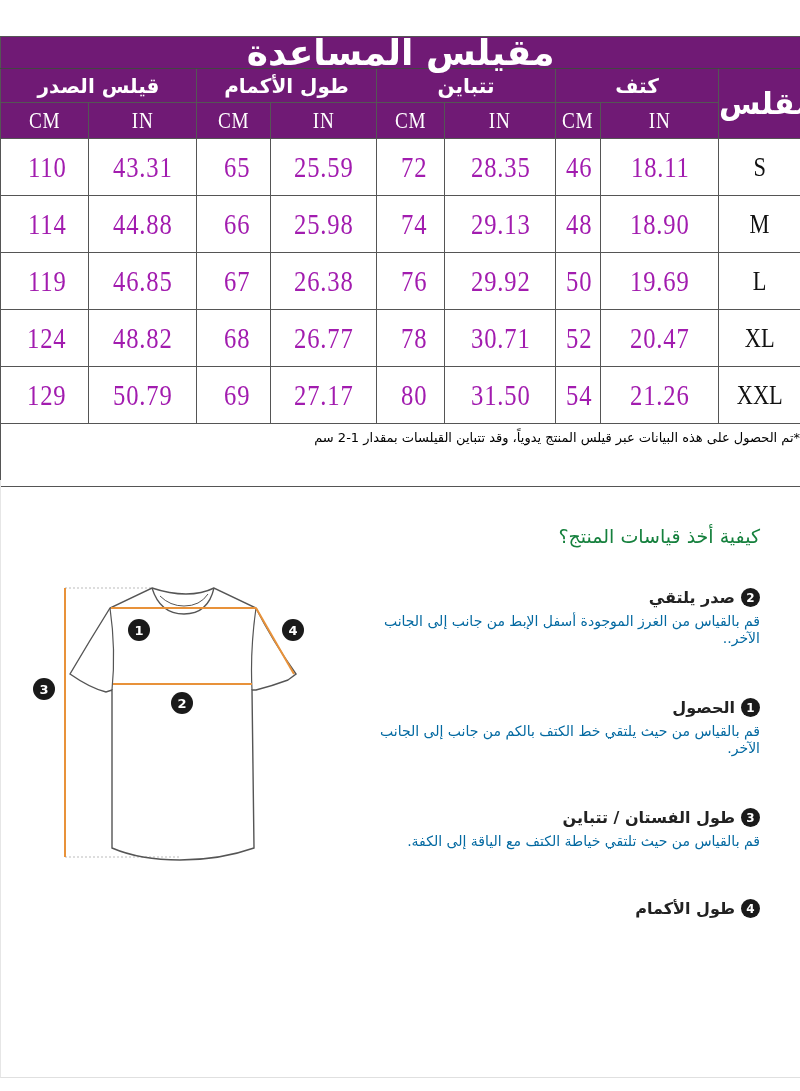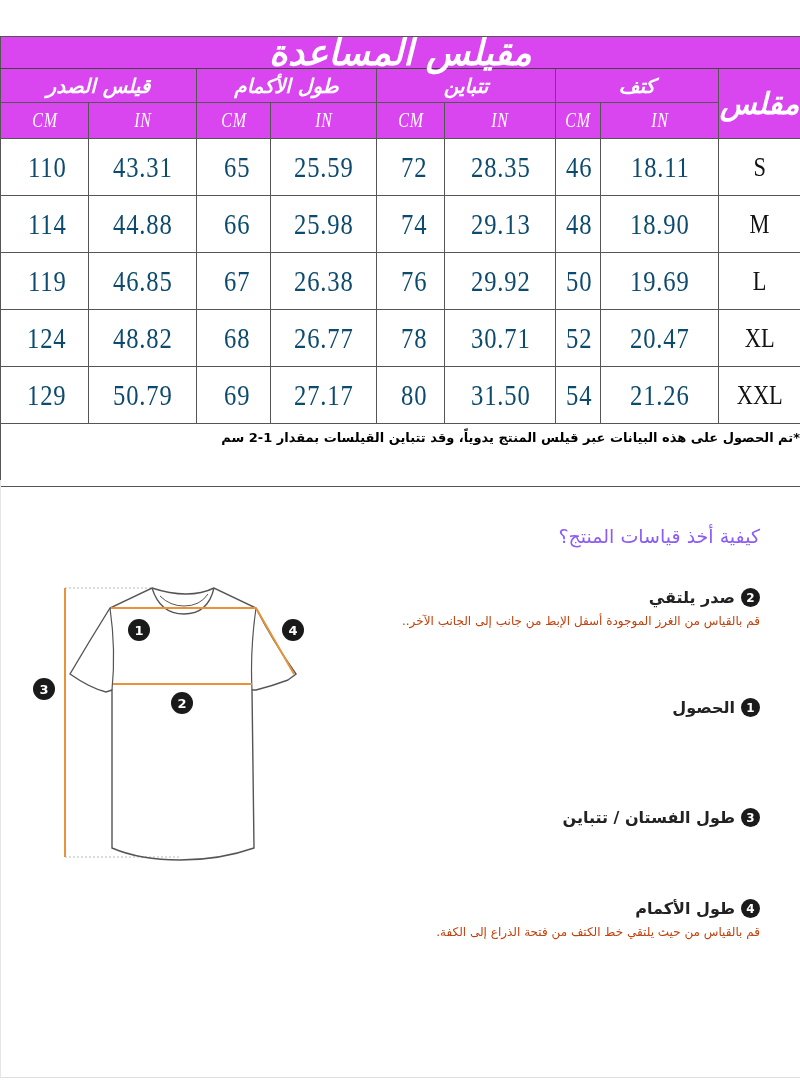--- a/index.html
+++ b/index.html
@@ -1,35 +1,35 @@
 <!DOCTYPE html>
 <html><head>
 <meta charset="utf-8">
 <style>
   html, body { margin:0; padding:0; background:#ffffff; }
   body { width:800px; height:1091px; position:relative; overflow:hidden; font-family:"Liberation Serif", serif; }
   .top-gap { position:absolute; left:0; top:0; width:800px; height:36px; background:#fff; }
   table.chart { position:absolute; left:0; top:36px; width:800px; border-collapse:collapse; table-layout:fixed; }
   table.chart td { border:1px solid #555; padding:0; text-align:center; vertical-align:middle; }
-  .hdr { background:#d946ef; color:#fff;font-style:italic; }
+  .hdr { background:#701a75; color:#fff; }
   .title-cell { height:31px; font-family:"DejaVu Sans", sans-serif; font-weight:bold; font-size:36px; line-height:31px; border-bottom:1px solid #444 !important; }
   .group-cell { height:33px; font-family:"DejaVu Sans", sans-serif; font-weight:bold; font-size:20px; }
   .size-head { font-family:"DejaVu Sans", sans-serif; font-weight:bold; font-size:30px; }
-  .unit-cell { height:35px; font-family:"Liberation Serif", serif; font-size:20px; letter-spacing:1px; transform-origin:center; }
+  .unit-cell { height:35px; font-family:"Liberation Serif", serif; font-size:24px; letter-spacing:1px; transform-origin:center; }
   .unit-cell span { display:inline-block; transform:scaleX(0.8); }
-  .data-cell { height:56px; font-size:29px; color:#0c4a6e; text-align:right; padding-left:12px !important; }
+  .data-cell { height:56px; font-size:29px; color:#a21caf; text-align:right; padding-left:12px !important; }
   .data-cell span { display:inline-block; transform:scaleX(0.85); transform-origin:left center; letter-spacing:1px; }
   .size-cell { font-size:28px; color:#111; }
   .size-cell span { display:inline-block; transform:scaleX(0.8); }
-  .note-cell { height:56px; text-align:right !important; vertical-align:top !important; font-family:"DejaVu Sans", sans-serif; font-weight:bold; font-size:13px; padding:6px 0 0 0 !important; white-space:nowrap; overflow:hidden; direction:rtl; }
+  .note-cell { height:56px; text-align:right !important; vertical-align:top !important; font-family:"DejaVu Sans", sans-serif; font-weight:normal; font-size:13px; padding:6px 0 0 0 !important; white-space:nowrap; overflow:hidden; direction:rtl; }
   .lower-panel { position:absolute; left:0; top:480px; width:800px; height:598px; border-left:1px solid #e6e6e6; border-bottom:1px solid #e0e0e0; box-sizing:border-box; }
-  .how-title { position:absolute; right:40px; top:525px; font-family:"DejaVu Sans", sans-serif; font-size:19px; color:#8b5cf6; direction:rtl;text-align:right; }
+  .how-title { position:absolute; right:40px; top:525px; font-family:"DejaVu Sans", sans-serif; font-size:19px; color:#15803d; direction:rtl;text-align:right; }
   .instr { position:absolute; right:40px; width:400px; direction:rtl; text-align:right; font-family:"DejaVu Sans", sans-serif; }
   .instr .head { font-size:16px; font-weight:bold; color:#222; display:flex; align-items:center; gap:6px; }
-  .instr .desc { font-size:12px; color:#c2410c; margin-top:6px; line-height:17px; }
+  .instr .desc { font-size:14px; color:#0369a1; margin-top:6px; line-height:17px; }
   .badge { display:inline-flex; width:19px; height:19px; border-radius:50%; background:#1a1a1a; color:#fff; font-size:12px; font-weight:bold; align-items:center; justify-content:center; font-family:"DejaVu Sans", sans-serif; }
   .diagram { position:absolute; left:20px; top:570px; width:300px; height:300px; }
 </style>
 </head>
 <body>
 
 <div class="top-gap"></div>
 
 <table class="chart">
   <colgroup>
@@ -135,33 +135,34 @@
       <span class="badge">2</span>
       <span>صدر يلتقي</span>
     </div>
   <div class="desc">قم بالقياس من الغرز الموجودة أسفل الإبط من جانب إلى الجانب الآخر..</div>
 </div>
 <div class="instr" style="top:698px">
   <div class="head">
       <span class="badge">1</span>
       <span>الحصول</span>
     </div>
+  <div class="desc">قم بالقياس من حيث يلتقي خط الكتف بالكم من جانب إلى الجانب الآخر.</div>
 </div>
 <div class="instr" style="top:808px">
   <div class="head">
       <span class="badge">3</span>
       <span>طول الفستان / تتباين</span>
     </div>
+  <div class="desc">قم بالقياس من حيث تلتقي خياطة الكتف مع الياقة إلى الكفة.</div>
 </div>
 <div class="instr" style="top:899px">
   <div class="head">
       <span class="badge">4</span>
       <span>طول الأكمام</span>
     </div>
-  <div class="desc">قم بالقياس من حيث يلتقي خط الكتف من فتحة الذراع إلى الكفة.</div>
 </div>
 
 <div class="diagram">
   <svg width="300" height="300" viewBox="0 0 300 300">
 
     <line x1="45" y1="18" x2="132" y2="18" stroke="#bbb" stroke-width="1" stroke-dasharray="2,2"></line>
     <line x1="45" y1="287" x2="160" y2="287" stroke="#bbb" stroke-width="1" stroke-dasharray="2,2"></line>
 
     <path d="M132,18 Q150,24 166,24 Q182,24 194,18 L236,38 Q252,70 276,104 L268,110 Q252,116 236,120 L232,120 L234,278 Q200,290 160,290 Q120,290 92,278 L92,120 L86,122 Q70,118 50,104 Q70,70 90,38 Z" fill="none" stroke="#555" stroke-width="1.4"></path>
 

